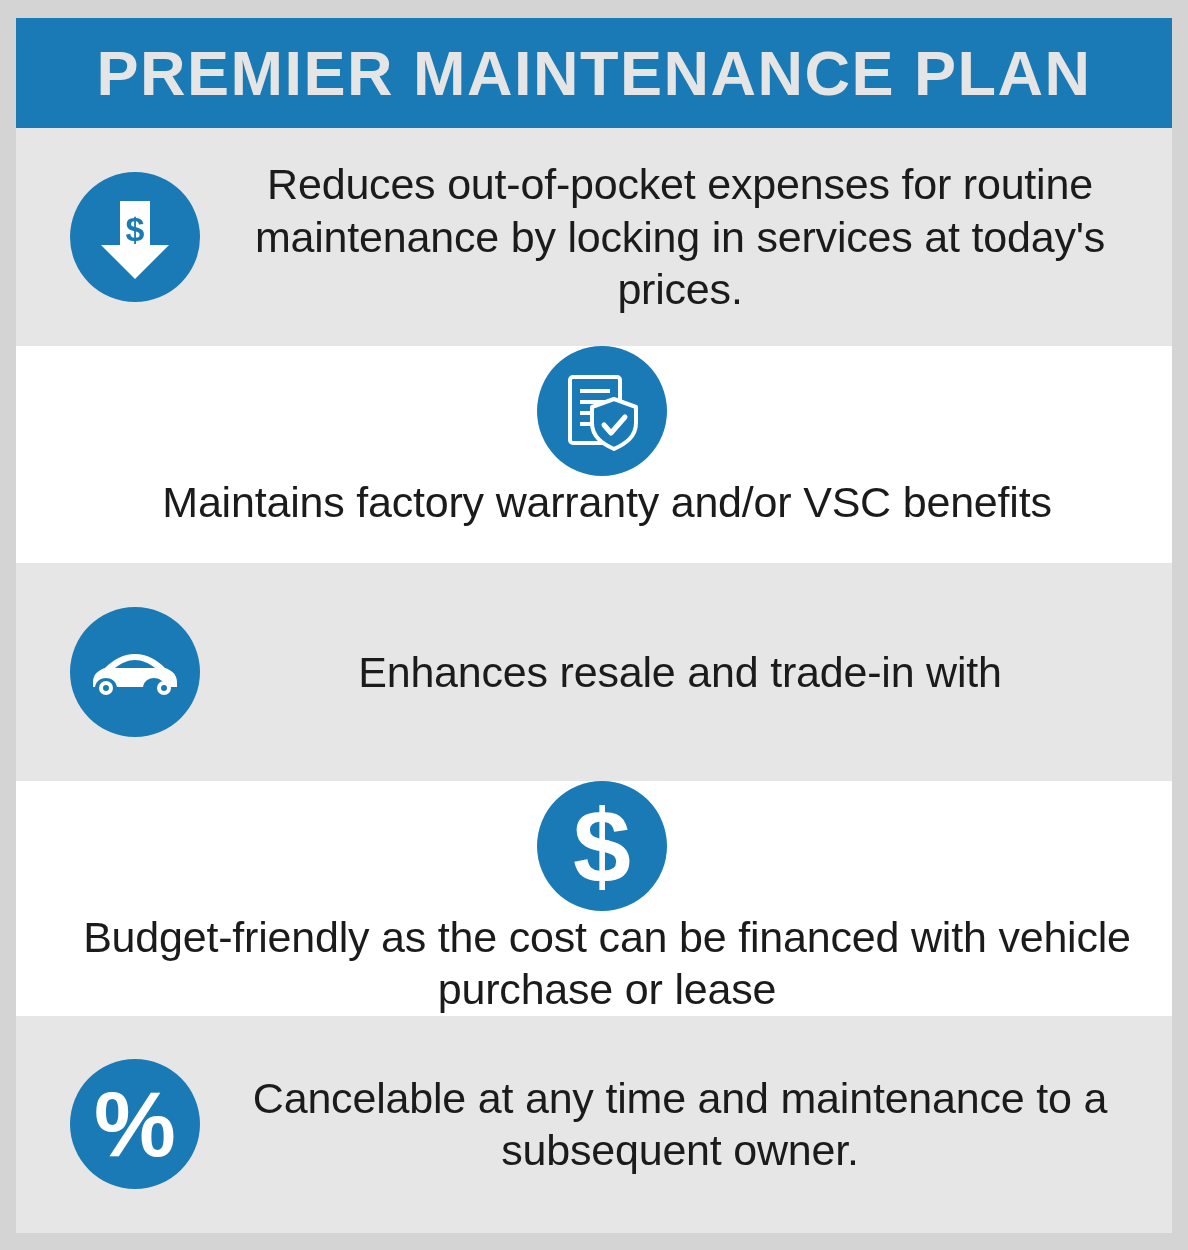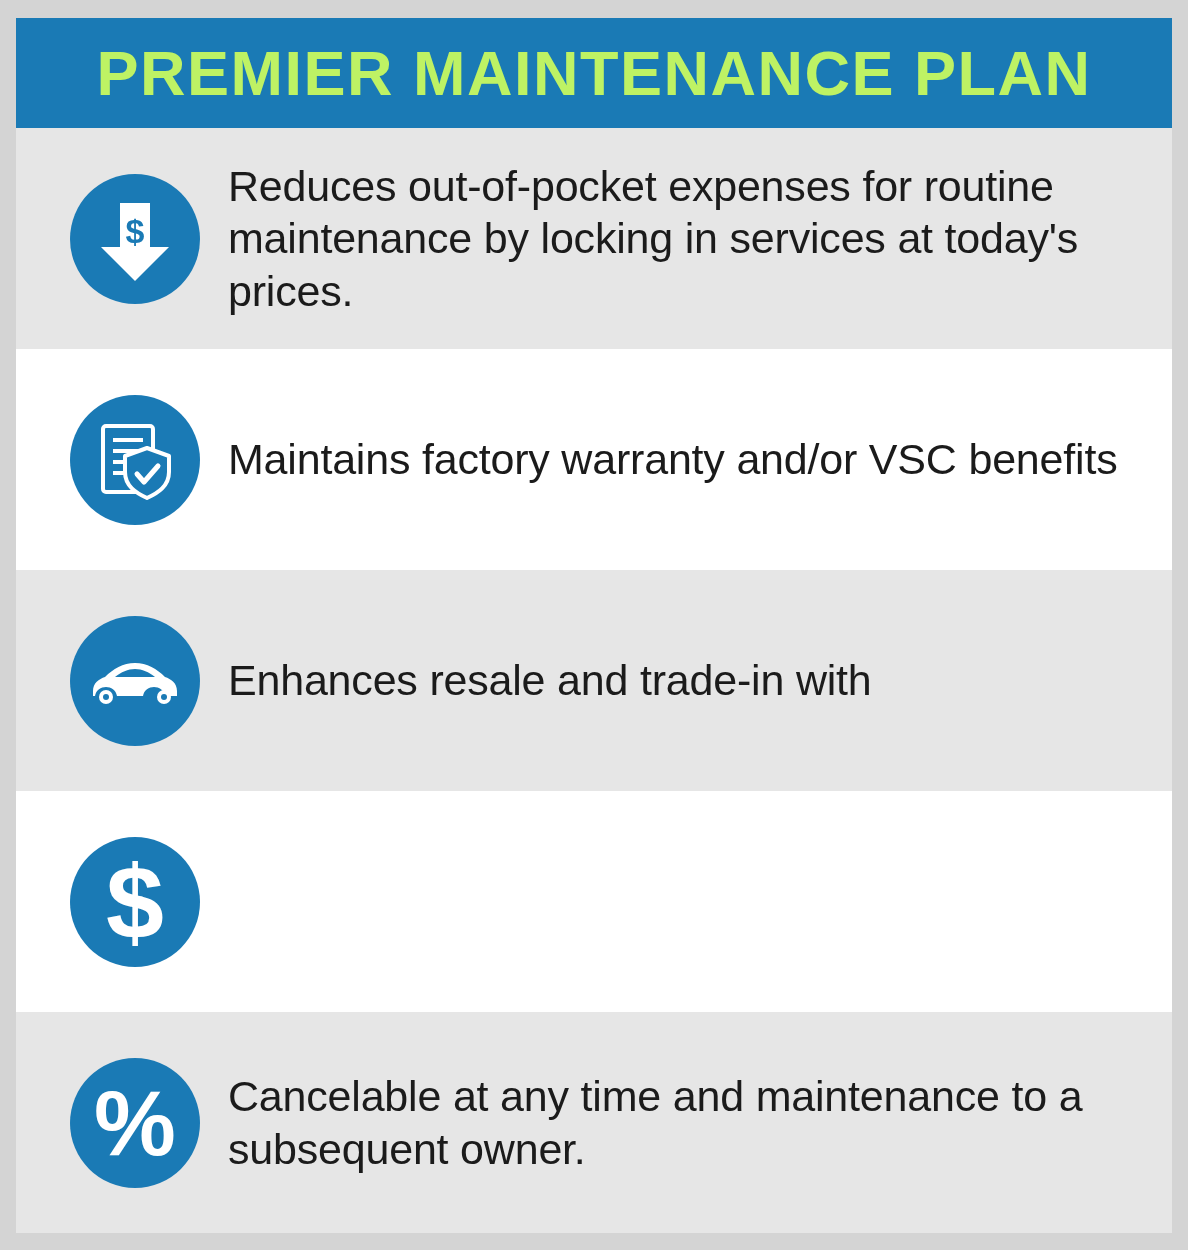--- a/index.html
+++ b/index.html
@@ -32,42 +32,42 @@
   }
   .title-bar {
     background: #1a7ab5;
     height: 110px;
     display: flex;
     align-items: center;
     justify-content: center;
     flex: 0 0 auto;
   }
   .title-bar .title {
-    color: #bef264;
+    color: #e5e5e5;
     font-size: 63px;
     font-weight: bold;
     letter-spacing: 1.5px;
     line-height: 1;
     text-align: center;
     white-space: nowrap;
   }
   .rows {
     flex: 1 1 auto;
     display: flex;
     flex-direction: column;
   }
   .row {
     display: flex;
     align-items: center;
     flex: 1 1 0;
     padding: 0 30px 0 46px;
     box-sizing: border-box;
   }
   .row.shaded { background: #e6e6e6; }
-  .row.plain  { background: #ffffff; }
+  .row.plain  { background: #ffffff; flex-direction: column; }
 
   .icon-wrap {
     flex: 0 0 auto;
     width: 146px;
     display: flex;
     align-items: center;
     justify-content: center;
   }
   .circle {
     width: 130px;
@@ -81,20 +81,21 @@
   }
   .row-text {
     flex: 1 1 auto;
     padding-left: 20px;
     padding-right: 10px;
     color: #1b1b1b;
     font-size: 43px;
     line-height: 1.22;
     font-weight: 400;
     letter-spacing: -0.2px;
+    text-align: center;
   }
   .glyph-dollar {
     color: #ffffff;
     font-size: 104px;
     font-weight: bold;
     line-height: 1;
     font-family: "Liberation Sans", sans-serif;
   }
   .glyph-percent {
     color: #ffffff;
@@ -161,20 +162,21 @@
         </div>
         <div class="row-text">Enhances resale and trade-in with</div>
       </div>
 
       <div class="row plain">
         <div class="icon-wrap">
           <div class="circle">
             <span class="glyph-dollar">$</span>
           </div>
         </div>
+        <div class="row-text">Budget-friendly as the cost can be financed with vehicle purchase or lease</div>
       </div>
 
       <div class="row shaded">
         <div class="icon-wrap">
           <div class="circle">
             <span class="glyph-percent">%</span>
           </div>
         </div>
         <div class="row-text">Cancelable at any time and maintenance to a subsequent owner.</div>
       </div>

